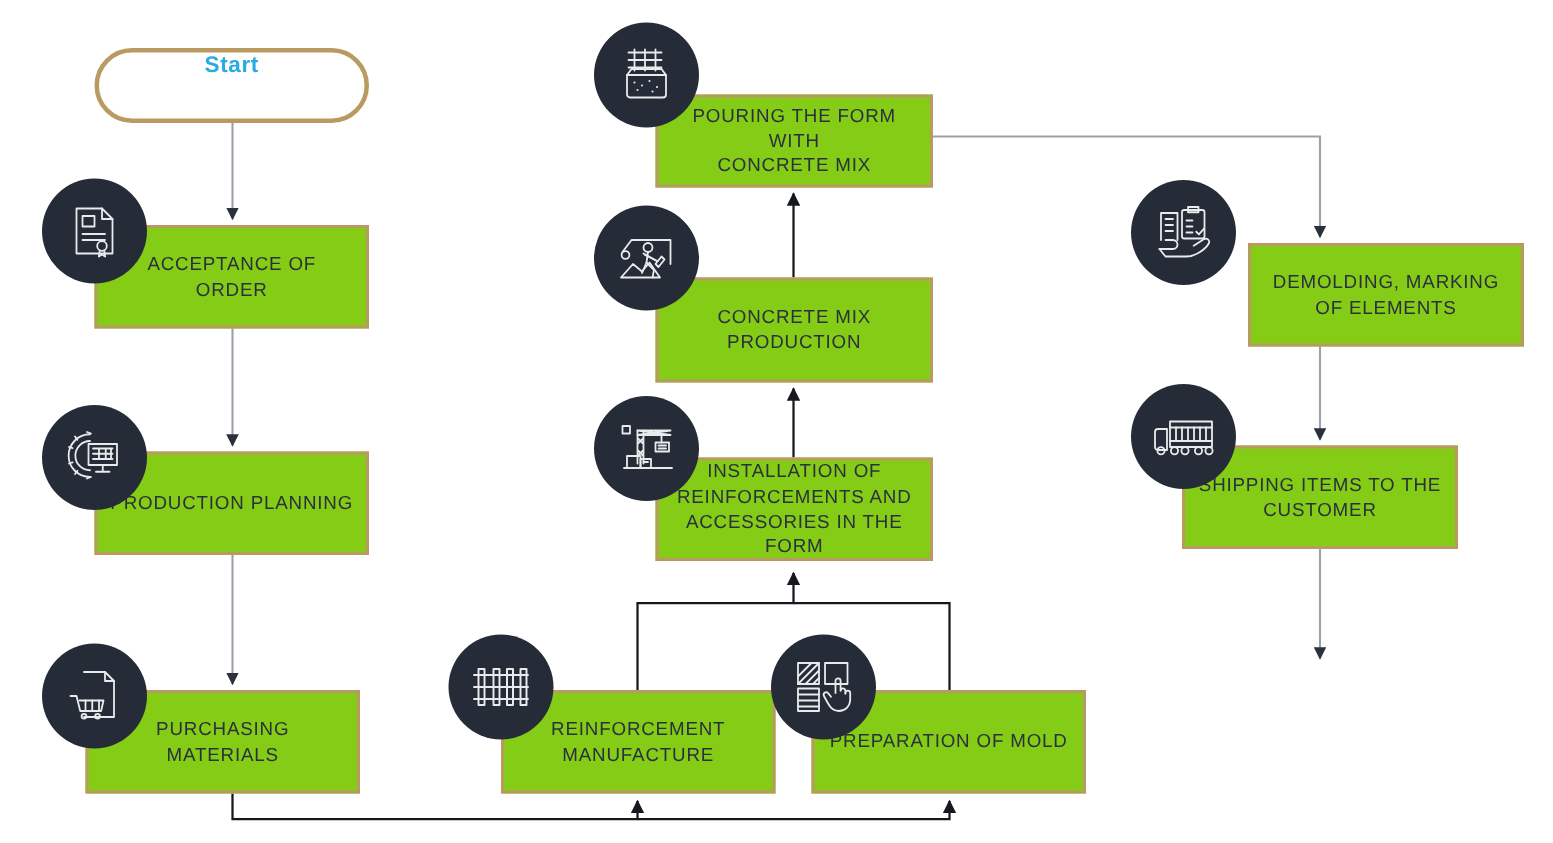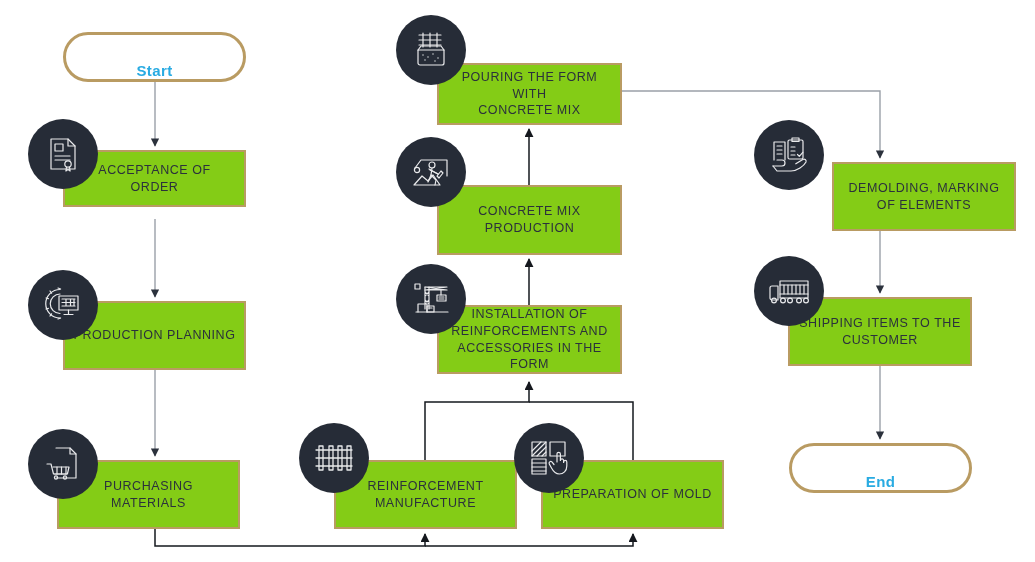--- a/index.html
+++ b/index.html
@@ -46,21 +46,21 @@
     width: 100%;
     white-space: pre-line;
   }
   .terminator {
     position: absolute;
     box-sizing: border-box;
     border: 3px solid #b99b62;
     background: #ffffff;
     border-radius: 999px;
     display: flex;
-    align-items: flex-end;
+    align-items: flex-start;
     justify-content: center;
     color: #29abe2;
     font-size: 15px;
     font-weight: bold;
     letter-spacing: 0.4px;
   }
   .badge {
     position: absolute;
     width: 70px;
     height: 70px;
@@ -106,25 +106,22 @@
       <path d="M 633 460 L 633 402 L 529 402" marker-end="none"></path>
       <path d="M 529 305 L 529 259" marker-end="url(#arrow-dark)"></path>
       <path d="M 529 185 L 529 129" marker-end="url(#arrow-dark)"></path>
     </g>
   </svg>
 
   <div class="terminator" style="left:63px; top:32px; width:183px; height:50px;">
     <span>Start</span>
   </div>
 
-  <div class="terminator" style="left:789px; top:443px; width:183px; height:50px;">
-    <span>End</span>
-  </div>
-
-  <div class="node" style="left:63px; top:150px; width:183px; height:57px;">
+
+  <div class="node" style="left:63px; top:150px; width:183px; height:69px;">
     <span class="node-label">Acceptance of order</span>
   </div>
 
   <div class="node" style="left:63px; top:301px; width:183px; height:69px;">
     <span class="node-label">Production planning</span>
   </div>
 
   <div class="node" style="left:57px; top:460px; width:183px; height:69px;">
     <span class="node-label">Purchasing materials</span>
   </div>

